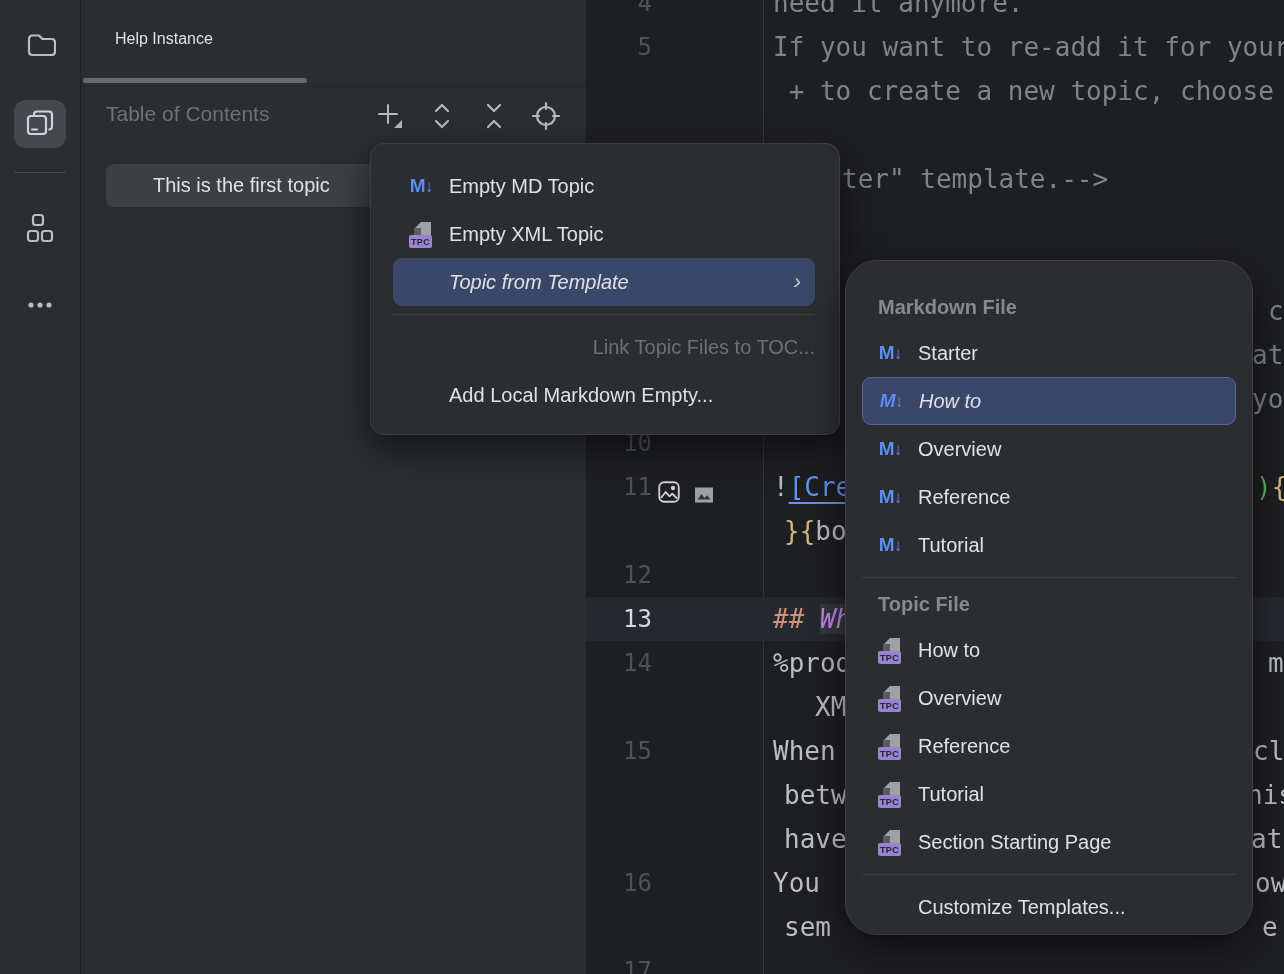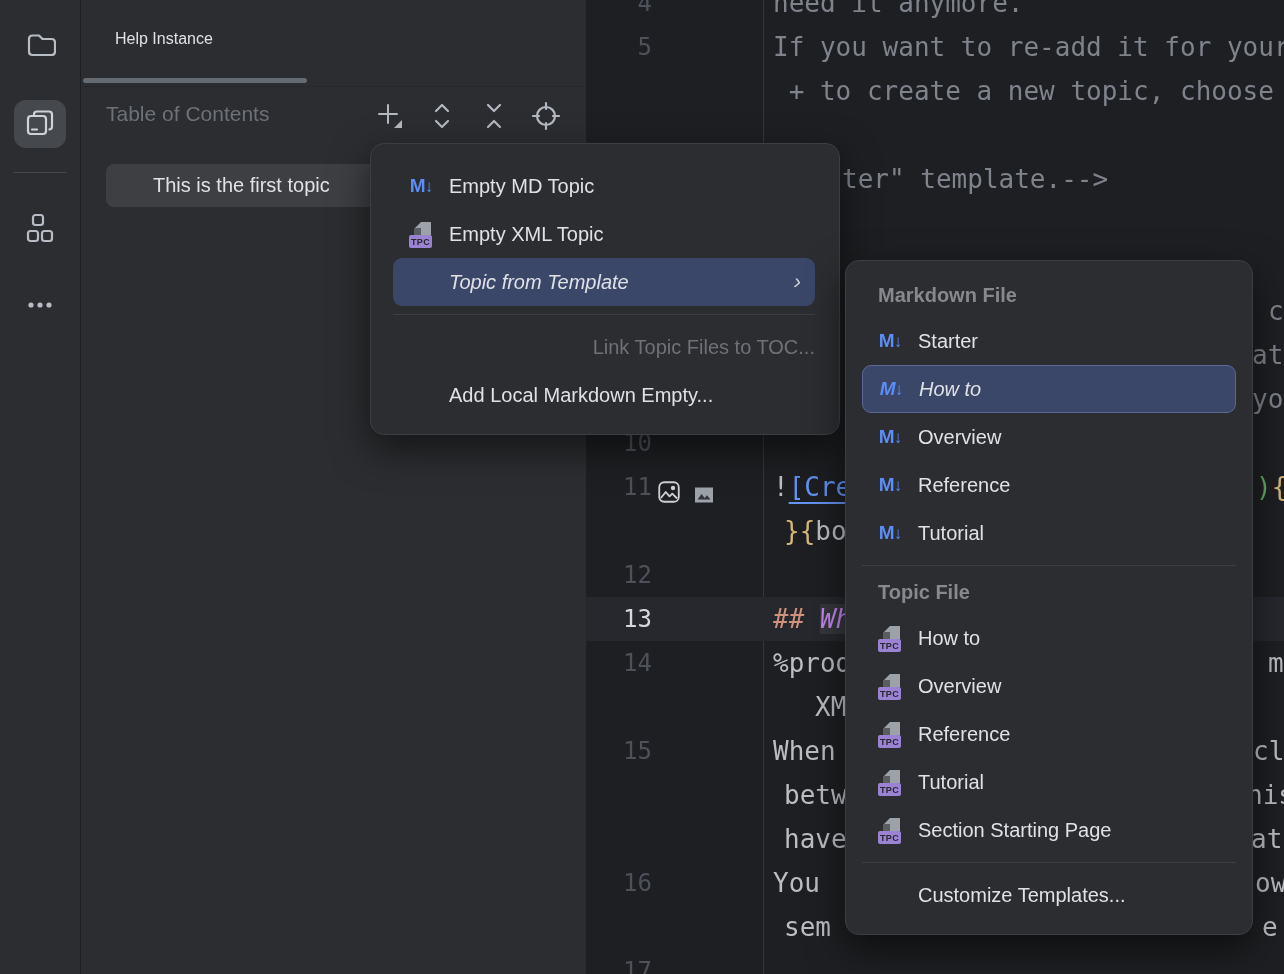--- a/index.html
+++ b/index.html
@@ -37,21 +37,21 @@
   .lnk{color:#6394f2;text-decoration:underline;text-underline-offset:6px;}
   .gold{color:#d5b778;} .grn{color:#5fb363;}
   .hmark{color:#d1927d;font-style:italic;}
   .htext{color:#c586ed;font-style:italic;background:rgba(255,255,255,.07);}
   .gico{position:absolute;top:9px;}
 
   
   .pmenu{position:absolute;background:#2b2d30;border:1px solid #3c3e43;border-radius:14px;
     box-shadow:0 14px 38px rgba(0,0,0,.55);box-sizing:border-box;z-index:30;}
   #menu1{left:370px;top:143px;width:470px;height:292px;padding-top:18px;}
-  #menu2{left:845px;top:260px;width:408px;height:675px;padding-top:16px;z-index:40;}
+  #menu2{left:845px;top:260px;width:408px;height:675px;padding-top:28px;z-index:40;border-radius:32px;}
   .mi{position:relative;height:48px;margin:0 24px 0 22px;border-radius:9px;color:#dfe1e5;font-size:20px;
     display:flex;align-items:center;padding-left:56px;box-sizing:border-box;white-space:nowrap;}
   #menu2 .mi{margin:0 16px;}
   .mi.sel{background:#3a4769;font-style:italic;}
   .mi.sel.focus{border:1px solid #5b6795;}
   .mi.dis{color:#6e7177;justify-content:flex-end;}
   .mi .ic{position:absolute;left:16px;top:50%;transform:translateY(-50%);width:24px;height:24px;display:flex;align-items:center;justify-content:center;}
   .mi .sub{position:absolute;right:14px;top:50%;transform:translateY(-50%);font-size:22px;color:#cfd2d8;}
   .mhdr{height:40px;line-height:36px;padding-left:32px;color:#87898e;font-size:20px;font-weight:700;}
   .msep{height:1px;background:#3c3e43;margin:8px 16px;}

